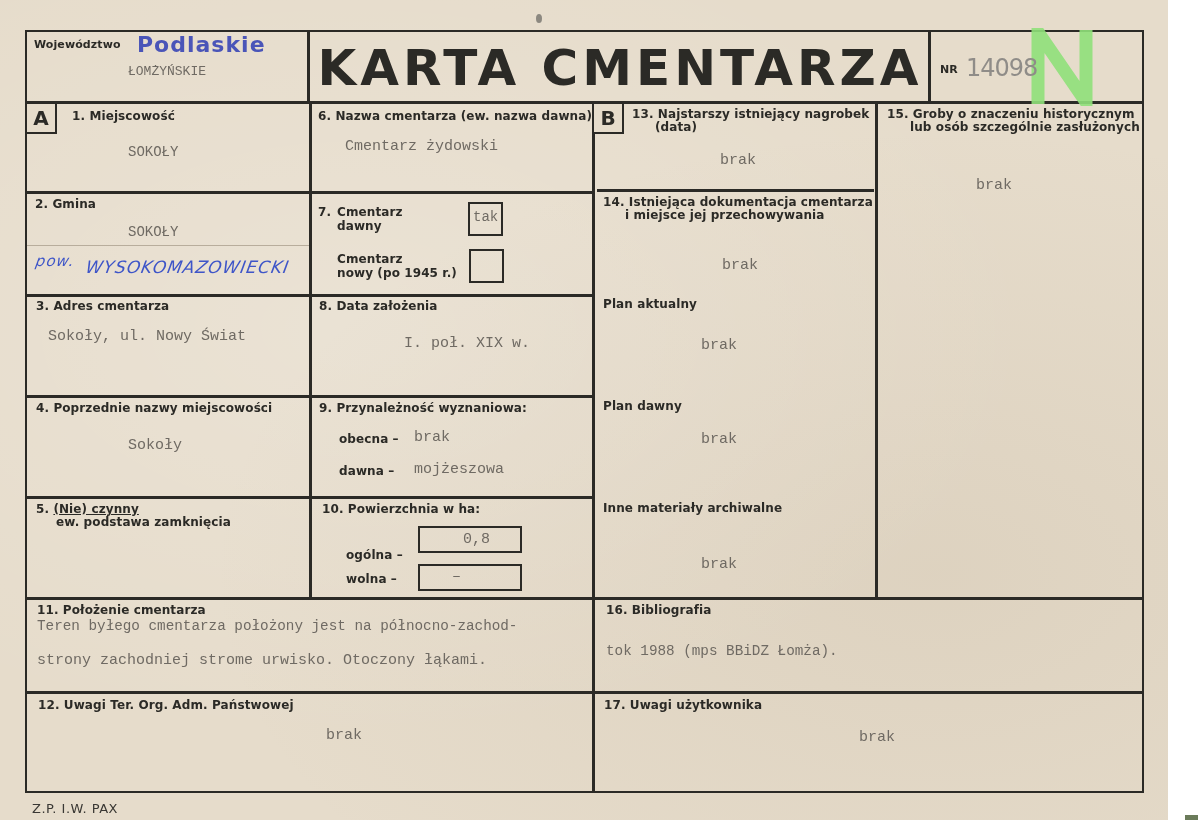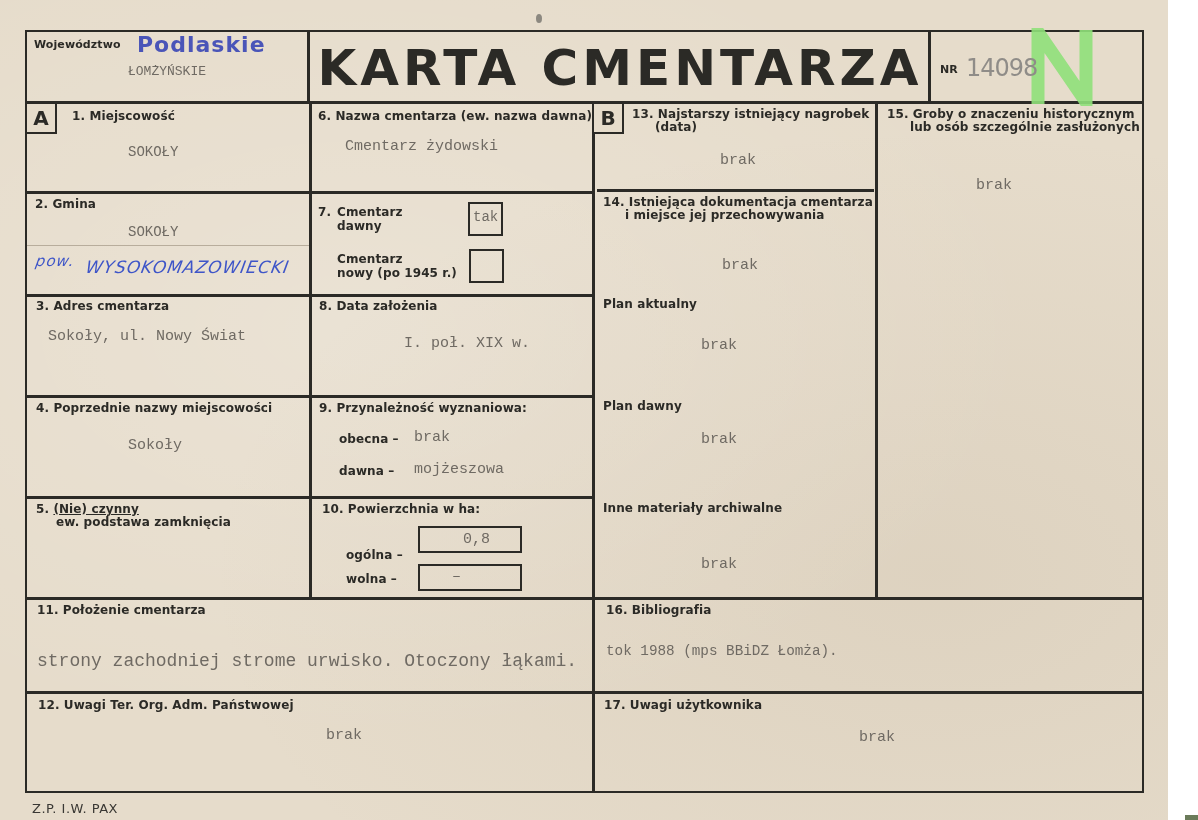--- a/index.html
+++ b/index.html
@@ -150,21 +150,22 @@
   <div class="typed" style="left:701px; top:431px;">brak</div>
 
   <div class="lbl" style="left:603px; top:502px;">Inne materiały archiwalne</div>
   <div class="typed" style="left:701px; top:556px;">brak</div>
 
   <div class="lbl" style="left:887px; top:108px;">15. Groby o znaczeniu historycznym</div>
   <div class="lbl" style="left:910px; top:121px;">lub osób szczególnie zasłużonych</div>
   <div class="typed" style="left:976px; top:177px;">brak</div>
 
   <div class="lbl" style="left:37px; top:604px;">11. Położenie cmentarza</div>
-  <div class="typed" style="left:37px; top:653px; font-size:18px; line-height:16px;">strony zachodniej strome urwisko. Otoczony łąkami.</div>
+  <div class="typed" style="left:37px; top:618px; font-size:14.3px; line-height:16px;">Teren byłego cmentarza położony jest na północno-zachod-</div>
+  <div class="typed" style="left:37px; top:653px; font-size:15px; line-height:16px;">strony zachodniej strome urwisko. Otoczony łąkami.</div>
 
   <div class="lbl" style="left:606px; top:604px;">16. Bibliografia</div>
   <div class="typed" style="left:606px; top:643px; font-size:14.3px;">tok 1988 (mps BBiDZ Łomża).</div>
 
   <div class="lbl" style="left:38px; top:699px;">12. Uwagi Ter. Org. Adm. Państwowej</div>
   <div class="typed" style="left:326px; top:727px;">brak</div>
 
   <div class="lbl" style="left:604px; top:699px;">17. Uwagi użytkownika</div>
   <div class="typed" style="left:859px; top:729px;">brak</div>
 

